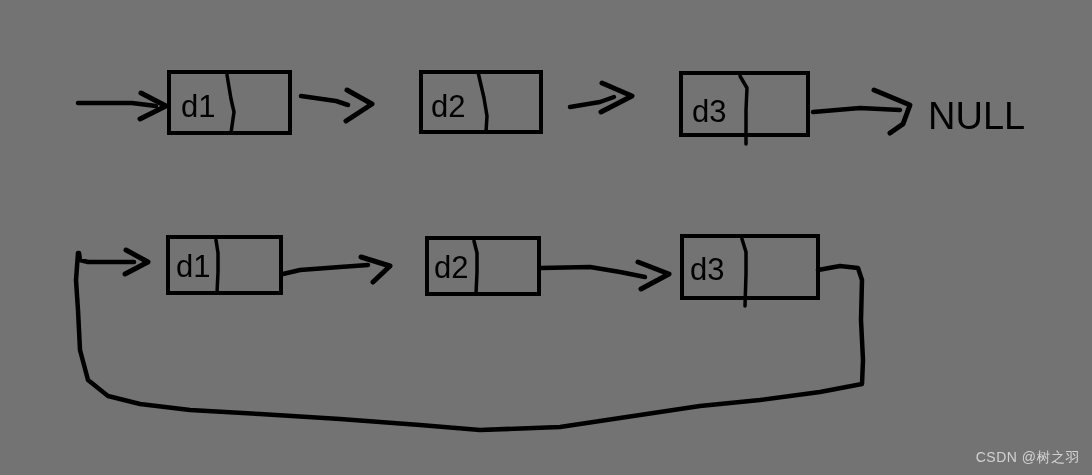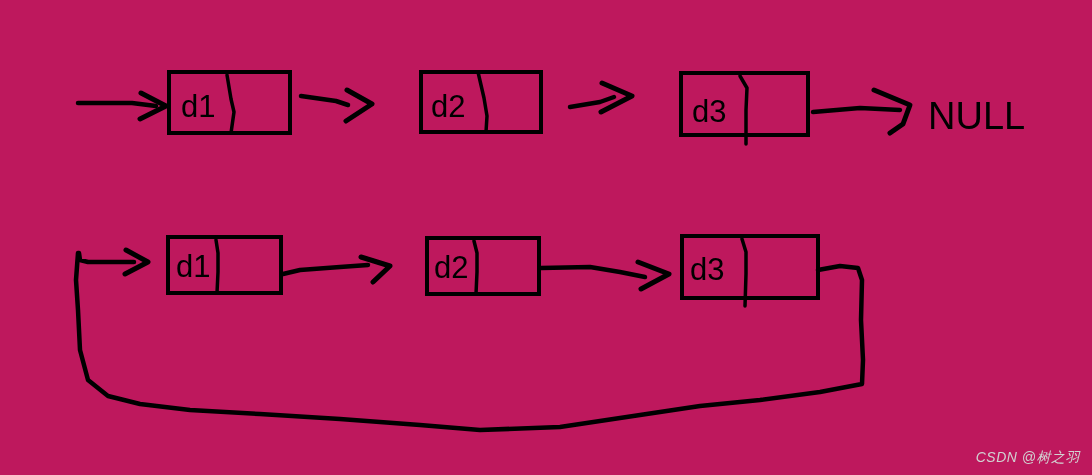--- a/index.html
+++ b/index.html
@@ -8,21 +8,21 @@
     padding: 0;
     background: #ffffff;
   }
   body {
     font-family: "Liberation Sans", sans-serif;
   }
   #canvas-root {
     position: relative;
     width: 1092px;
     height: 475px;
-    background: #be185d;
+    background: #737373;
     overflow: hidden;
   }
   #diagram-svg {
     position: absolute;
     left: 0;
     top: 0;
     width: 1092px;
     height: 475px;
     display: block;
   }
@@ -39,21 +39,20 @@
   .watermark {
     position: absolute;
     right: 12px;
     bottom: 8px;
     font-family: "Liberation Sans", sans-serif;
     font-size: 14px;
     color: #d2d2d2;
     letter-spacing: 0.5px;
     user-select: none;
     white-space: nowrap;
-    font-style: italic;
   }
 </style>
 </head>
 <body>
 
 <div id="canvas-root">
 
   <svg id="diagram-svg" viewBox="0 0 1092 475" xmlns="http://www.w3.org/2000/svg">
 
     <g>

